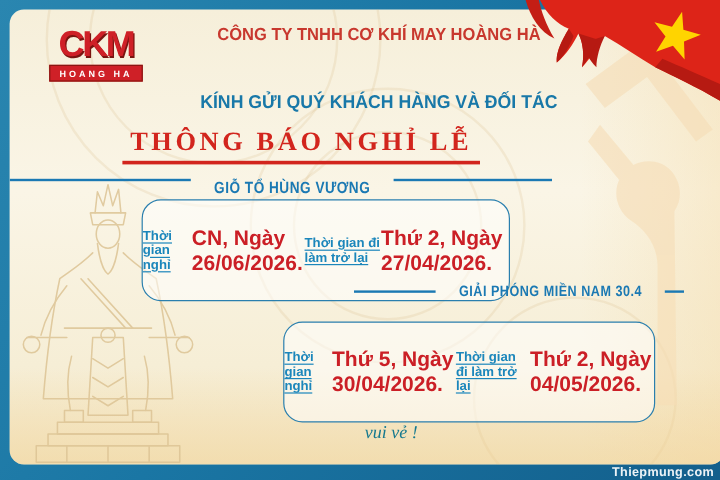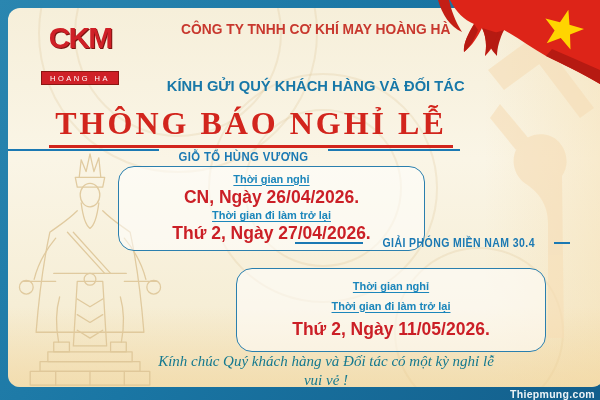--- a/index.html
+++ b/index.html
@@ -20,53 +20,53 @@
     background:linear-gradient(to top, rgba(243,212,152,.5), rgba(243,212,152,0)); }
   .warm-right{ position:absolute; top:0; bottom:0; right:0; width:120px;
     background:linear-gradient(to left, rgba(245,219,168,.42), rgba(245,219,168,0)); }
 
   .statue-svg{ position:absolute; left:7px; top:140px; width:150px; height:245px; }
   .fist-svg{ position:absolute; right:-6px; top:0; width:150px; height:330px; }
 
   .logo{ position:absolute; left:26px; top:16px; width:92px; text-align:center; }
   .logo-text{ font-weight:bold; font-size:30px; line-height:28px; color:#cf2027;
     letter-spacing:-2px; text-shadow:1px 1px 0 #7a1410; }
-  .logo-bar{ margin:19px auto 0; width:78px; background:#cf2027; color:#fff;
-    font-size:7.5px; font-weight:normal; letter-spacing:2.5px; padding:1.5px 0 1px;
+  .logo-bar{ margin:2px auto 0; width:78px; background:#cf2027; color:#fff;
+    font-size:7.5px; font-weight:bold; letter-spacing:2.5px; padding:1.5px 0 1px;
     border:1px solid #8a1612; }
 
   .company{ position:absolute; left:50px; right:30px; top:12px; text-align:center; }
   .company span{ display:inline-block; transform:scaleX(.95); font-weight:bold;
     font-size:14.5px; color:#c8382e; }
 
   .greeting{ position:absolute; left:50px; right:30px; top:69px; text-align:center; }
   .greeting span{ display:inline-block; transform:scaleX(.95); font-weight:bold;
     font-size:15.5px; color:#1878a8; }
 
   .title-wrap{ position:absolute; left:0; right:110px; top:97px; text-align:center; }
   .title{ display:inline-block; font-family:"Liberation Serif", serif; font-weight:bold;
-    font-size:32px; letter-spacing:3px; color:#d2251d; padding:0 6px 3px;
+    font-size:22px; letter-spacing:3px; color:#d2251d; padding:0 6px 3px;
     border-bottom:3px solid #d2251d; }
 
   .section-row{ position:absolute; display:flex; align-items:flex-start; gap:7px; }
   .section-row .rule{ height:2px; background:#1b79b3; }
   .section-label{ display:inline-block; transform:scaleX(.84); font-weight:bold;
     font-size:13.5px; color:#1b79b3; white-space:nowrap; letter-spacing:.5px; }
   .sec1{ top:141px; left:0; width:452px; }
   .sec1 .rule-l{ flex:1.15; } .sec1 .rule-r{ flex:1; }
 
   .sec2{ top:228px; left:287px; width:275px; flex-direction:column; gap:11px; align-items:stretch; }
   .sec2 .row{ display:flex; align-items:center; gap:5px; }
   .sec2 .row .rule{ height:2px; background:#1b79b3; }
   .sec2 .grow{ flex:1; } .sec2 .tail{ width:16px; }
   .sec2 .spacer{ flex:1; height:2px; background:transparent; }
   .sec2 .section-label{ font-size:12.5px; }
 
   .holiday-box{ position:absolute; border:1.6px solid #2a7fae; border-radius:16px;
-    background:rgba(255,255,255,.55); display:flex; flex-direction:column;
+    background:rgba(255,255,255,.55); display:flex; flex-direction:row;
     justify-content:space-evenly; align-items:center; padding:4px 0; }
   .box1{ left:110px; top:158px; width:307px; height:85px; }
   .box2{ left:228px; top:260px; width:310px; height:84px; }
   .time-label{ font-size:11px; font-weight:bold; color:#1b86bb;
     text-decoration:underline; text-underline-offset:2px; }
   .time-value{ font-size:17.5px; font-weight:bold; color:#cb1f26; }
 
   .wish{ position:absolute; left:80px; right:40px; top:344px; text-align:center;
     font-family:"Liberation Serif", serif; font-style:italic; font-size:15px;
     color:#15798f; line-height:1.25; }
@@ -152,41 +152,41 @@
     </div>
 
     <div class="section-row sec1">
       <div class="rule rule-l"></div>
       <span class="section-label">GIỖ TỔ HÙNG VƯƠNG</span>
       <div class="rule rule-r"></div>
     </div>
 
     <div class="holiday-box box1">
       <div class="time-label">Thời gian nghỉ</div>
-      <div class="time-value">CN, Ngày 26/04/2026.</div>
+      <div class="time-value">CN, Ngày 26/06/2026.</div>
       <div class="time-label">Thời gian đi làm trở lại</div>
       <div class="time-value">Thứ 2, Ngày 27/04/2026.</div>
     </div>
 
     <div class="section-row sec2">
       <div class="row">
         <div class="rule grow"></div>
         <span class="section-label">GIẢI PHÓNG MIỀN NAM 30.4</span>
         <div class="rule tail"></div>
       </div>
     </div>
 
     <div class="holiday-box box2">
       <div class="time-label">Thời gian nghỉ</div>
+      <div class="time-value">Thứ 5, Ngày 30/04/2026.</div>
       <div class="time-label">Thời gian đi làm trở lại</div>
-      <div class="time-value">Thứ 2, Ngày 11/05/2026.</div>
+      <div class="time-value">Thứ 2, Ngày 04/05/2026.</div>
     </div>
 
     <div class="wish">
-      <div>Kính chúc Quý khách hàng và Đối tác có một kỳ nghỉ lễ</div>
       <div>vui vẻ !</div>
     </div>
   </div>
 
   <svg class="flag-svg" viewBox="0 0 170 105">
     <path d="M8,0 C12,14 20,27 32,32 C25,21 21,9 19,0 Z" fill="#c41e15"></path>
     <path d="M20,0 C26,12 34,20 44,24 C38,34 33,44 34,52 C42,46 48,36 52,28 C56,36 57,46 55,56 C63,48 68,38 74,30 C88,38 102,48 116,56 C132,64 150,72 170,84 L170,0 Z" fill="#dd2418"></path>
     <path d="M44,24 C38,34 33,44 34,52 C40,47 45,38 48,30 Z" fill="#b61a12"></path>
     <path d="M74,30 C70,38 67,48 67,56 C61,50 57,42 55,36" fill="#b61a12"></path>
     <path d="M52,28 C56,36 57,46 55,56 C60,50 65,41 68,33 Z" fill="#b61a12"></path>

